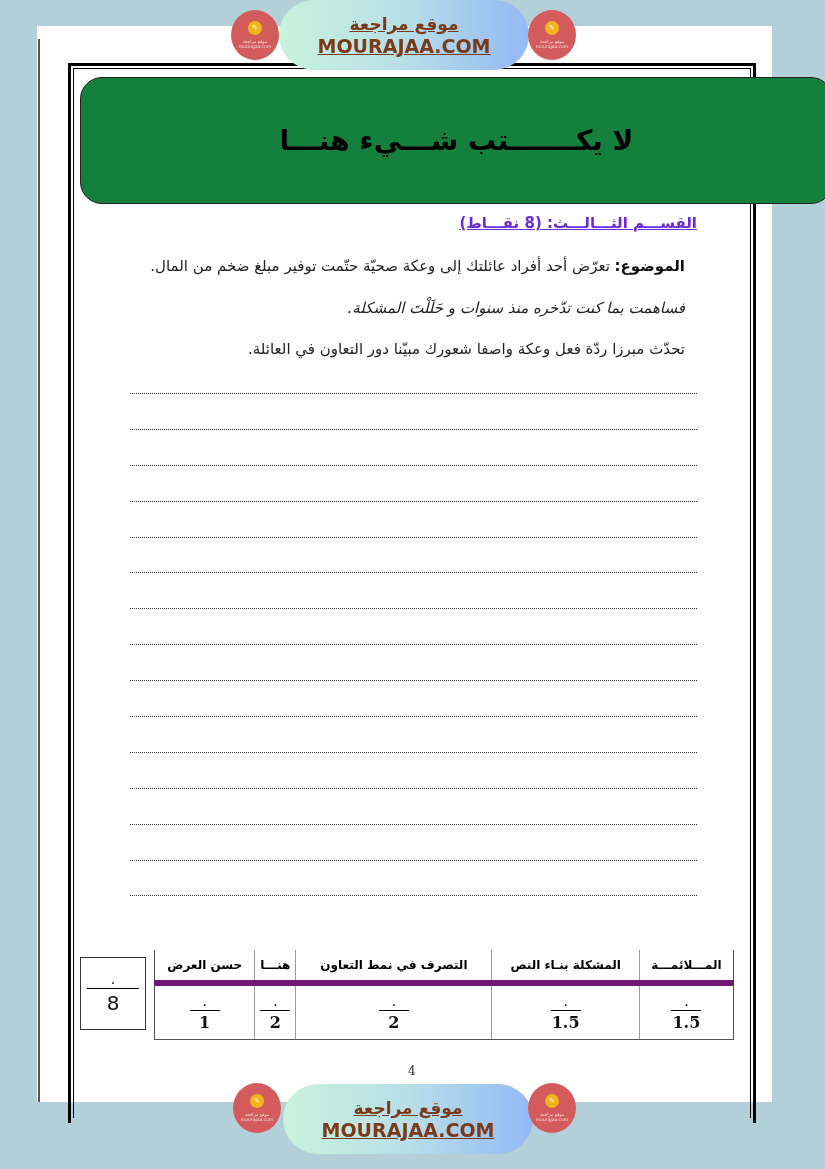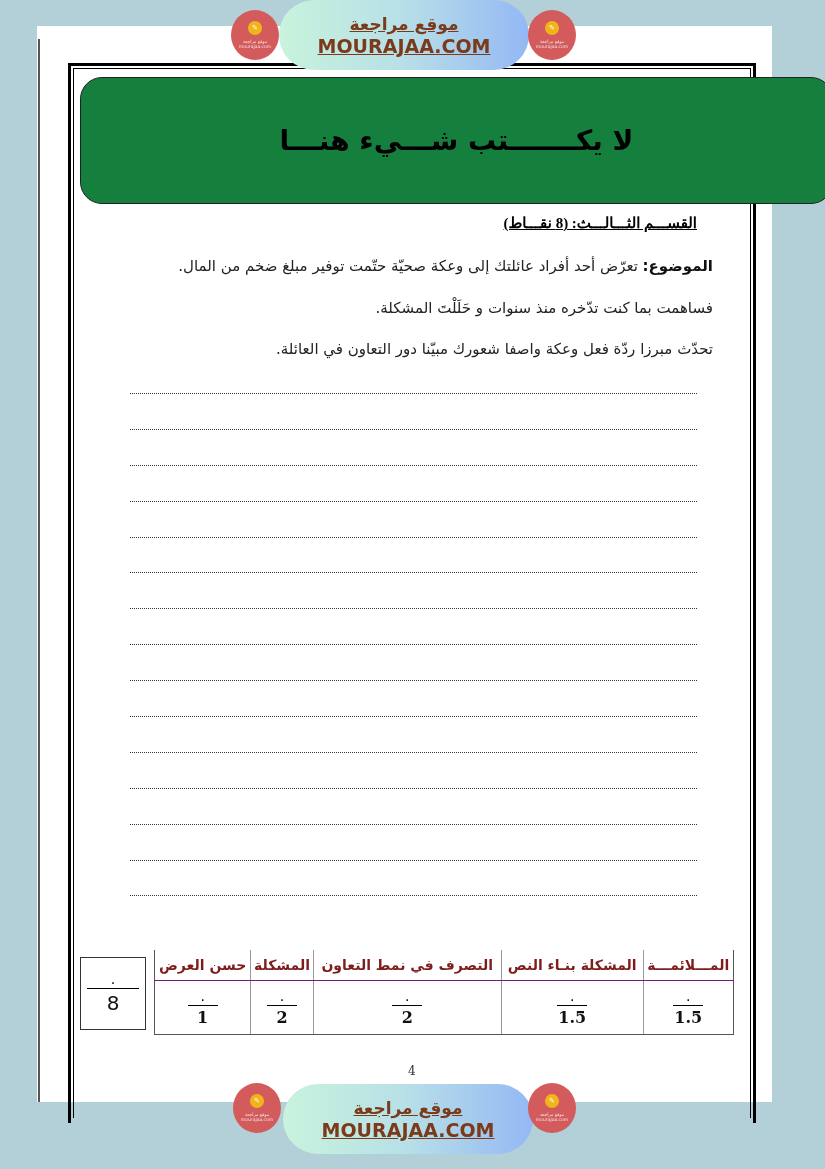--- a/index.html
+++ b/index.html
@@ -28,28 +28,28 @@
     background: #15803d; border: 1.5px solid #222; border-radius: 22px;
     box-sizing: border-box; display: flex; align-items: center; justify-content: center;
   }
   .header-box span {
     font-family: "DejaVu Sans", sans-serif; font-weight: bold; font-size: 28px; color: #000;
     direction: rtl; letter-spacing: 1px;
   }
   .rtl { direction: rtl; text-align: right; }
   .section-title {
     position: absolute; right: 128px; top: 214px; font-size: 15px; font-weight: bold;
-    text-decoration: underline; color: #000000; font-family: Liberation Serif, serif;
+    text-decoration: underline; color: #6d28d9;
   }
   .para {
-    position: absolute; right: 112px; font-size: 15px; color: #222; white-space: nowrap;
+    position: absolute; right: 140px; font-size: 15px; color: #222; white-space: nowrap;
   }
   .para b { font-weight: bold; color: #111; }
   .p1 { top: 257px; }
-  .p2 { top: 299px; }
+  .p2 { top: 299px; font-style: italic; }
   .p3 { top: 340px; }
   .lines { position: absolute; left: 130px; top: 393px; width: 567px; }
   .dot-line {
     height: 0; border-top: 1.5px dotted #333; margin-bottom: 34.9px;
   }
   .score-total {
     position: absolute; left: 80px; top: 957px; width: 66px; height: 73px;
     border: 1.5px solid #333; box-sizing: border-box;
     display: flex; flex-direction: column; align-items: center; justify-content: center;
   }
@@ -59,22 +59,22 @@
   .score-total .bar { width: 52px; }
   .score-total .den { font-family: "DejaVu Sans", sans-serif; font-size: 20px; color: #111; }
   .rubric {
     position: absolute; left: 154px; top: 950px; width: 580px; height: 85px;
     border-collapse: collapse; direction: rtl;
   }
   .rubric td, .rubric th {
     border-left: 1px solid #999; border-right: 1px solid #999; text-align: center; padding: 0;
   }
   .rubric th {
-    height: 30px; font-size: 14px; font-weight: bold; color: #7f1d1d; vertical-align: middle;
-    border-bottom: 1px solid #701a75;
+    height: 30px; font-size: 12px; font-weight: bold; color: #000000; vertical-align: middle;
+    border-bottom: 6px solid #701a75;
   }
   .rubric td { height: 53px; vertical-align: middle; border-bottom: 1.5px solid #555; }
   .rubric tr td:first-child, .rubric tr th:first-child { border-right: 1.5px solid #555; }
   .rubric tr td:last-child, .rubric tr th:last-child { border-left: 1.5px solid #555; }
   .rubric .den { font-family: "DejaVu Serif", serif; font-weight: bold; font-size: 16px; color: #111; }
   .rubric .bar { width: 30px; }
   .page-number {
     position: absolute; left: 408px; top: 1064px; font-family: "DejaVu Serif", serif;
     font-size: 12px; color: #333;
   }
@@ -141,21 +141,21 @@
     <span class="den">8</span>
   </div>
 </div>
 
 <table class="rubric">
   <tbody>
       <tr>
     <th>المـــلائمـــة</th>
     <th>المشكلة بنـاء النص</th>
     <th>التصرف في نمط التعاون</th>
-    <th>المشكلة</th>
+    <th>هنـــا</th>
     <th>حسن العرض</th>
   </tr>
   <tr>
     <td>
           <div class="frac">
             <span class="num">.</span>
             <span class="bar"></span>
             <span class="den">1.5</span>
           </div>
         </td>

